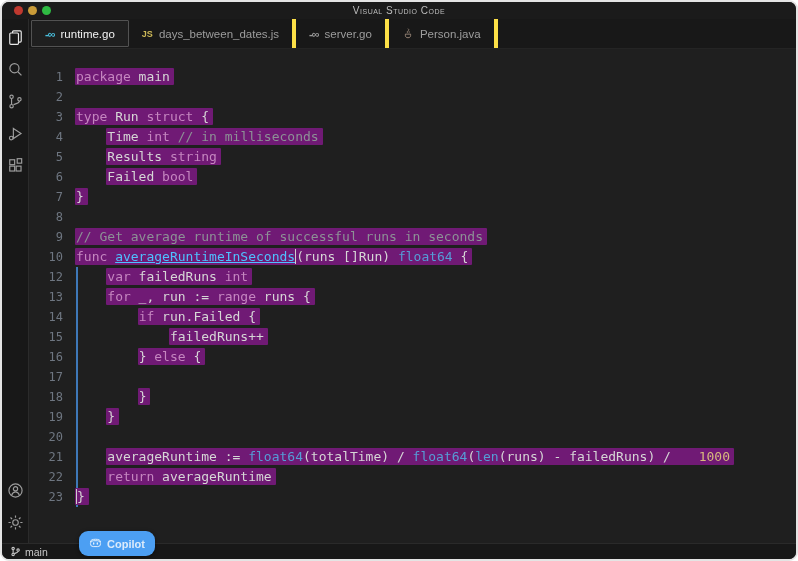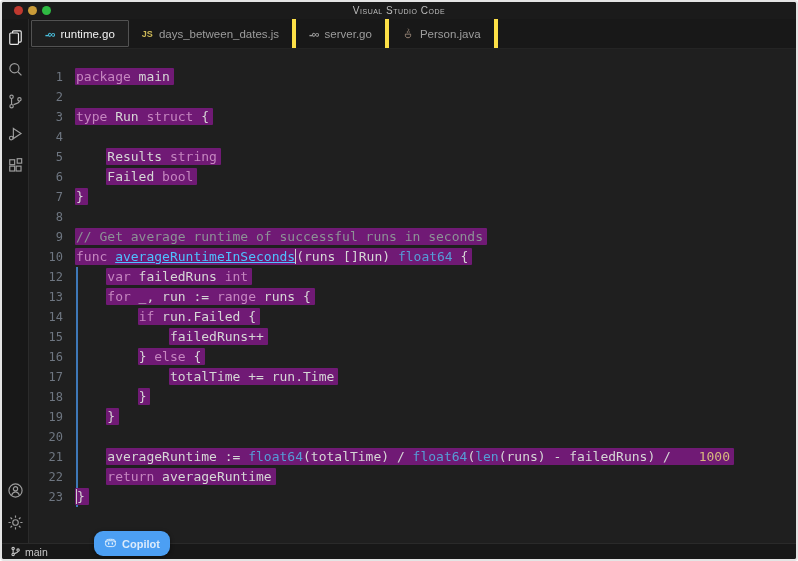--- a/index.html
+++ b/index.html
@@ -1,17 +1,17 @@
 <!DOCTYPE html>
 <html style="--copilot-blue: #4c9ff3; --keyword: #c586c0; --type: #569cd6; --function: #4fc1ff; --number: #d7ba7d; --comment: #8d9196; --indent-guide: #3e78b8;"><head>
 <meta charset="utf-8">
 <style>
   * { margin:0; padding:0; box-sizing:border-box; }
   html,body { width:798px; height:561px; background:#ffffff; font-family:"Liberation Sans",sans-serif; }
-  .frame { position:absolute; inset:0; border:2px solid #e4e4e4; border-radius:4px;
+  .frame { position:absolute; inset:0; border:2px solid #e4e4e4; border-radius:9px;
            background:#1f1f1f; overflow:hidden; display:flex; flex-direction:column; }
 
   
   .titlebar { height:17px; flex:0 0 17px; background:#1b1b1b; position:relative;
               display:flex; align-items:center; justify-content:center; }
   .title { font-size:10px; color:#bdbdbd; letter-spacing:.5px; font-variant:small-caps; }
   .traffic { position:absolute; left:12px; top:0; height:100%; display:flex; align-items:center; gap:5px; }
   .dot { width:9px; height:9px; border-radius:50%; }
   .dot.red    { background:#c0392f; }
   .dot.yellow { background:#c99b38; }
@@ -54,21 +54,21 @@
   .tok-ty  { color:var(--type,#569cd6); }
   .tok-fn  { color:var(--function,#4fc1ff);text-decoration:underline; }
   .tok-cm  { color:var(--comment,#8d9196); }
   .tok-num { color:var(--number,#d7ba7d);margin-left:20px; }
   .tok-cur { display:inline-block; width:0; height:15px; border-left:1.5px solid #cfcfcf;
              vertical-align:text-bottom; }
   .indent-guide { position:absolute; left:47px; top:218px; width:1.5px; height:240px;
                   background:var(--indent-guide,#3e78b8); }
 
   
-  .copilot-btn { position:absolute; left:92px; bottom:3px; height:25px; z-index:6;
+  .copilot-btn { position:absolute; left:77px; bottom:3px; height:25px; z-index:6;
                  display:flex; align-items:center; gap:5px; padding:0 10px;
                  background:var(--copilot-blue,#4c9ff3); border-radius:9px;
                  color:#dcebfb; font-size:11px; font-weight:bold;
                  box-shadow:0 1px 4px rgba(0,0,0,.45); }
   .copilot-btn svg { width:13px; height:13px; }
 
   
   .statusbar { height:16px; flex:0 0 16px; background:#181818; border-top:1px solid #2a2a2a;
                display:flex; align-items:center; justify-content:space-between;
                padding:0 8px; font-size:10.5px; color:#c8c8c8; }
@@ -181,20 +181,21 @@
             <div class="line">
               <span class="ln">2</span>
               <span class="lt"></span>
             </div>
             <div class="line">
               <span class="ln">3</span>
               <span class="lt"><span class="tok-box"><span class="tok-kw">type</span><span class="tok-pl"> Run </span><span class="tok-kw">struct</span><span class="tok-pl"> {</span></span></span>
             </div>
             <div class="line">
               <span class="ln">4</span>
+              <span class="lt">    <span class="tok-box"><span class="tok-pl">Time </span><span class="tok-kw">int</span><span class="tok-pl"> </span><span class="tok-cm">// in milliseconds</span></span></span>
             </div>
             <div class="line">
               <span class="ln">5</span>
               <span class="lt">    <span class="tok-box"><span class="tok-pl">Results </span><span class="tok-kw">string</span></span></span>
             </div>
             <div class="line">
               <span class="ln">6</span>
               <span class="lt">    <span class="tok-box"><span class="tok-pl">Failed </span><span class="tok-kw">bool</span></span></span>
             </div>
             <div class="line">
@@ -228,21 +229,20 @@
             <div class="line">
               <span class="ln">15</span>
               <span class="lt">            <span class="tok-box"><span class="tok-pl">failedRuns++</span></span></span>
             </div>
             <div class="line">
               <span class="ln">16</span>
               <span class="lt">        <span class="tok-box"><span class="tok-pl">} </span><span class="tok-kw">else</span><span class="tok-pl"> {</span></span></span>
             </div>
             <div class="line">
               <span class="ln">17</span>
-              <span class="lt">            <span class="tok-box"><span class="tok-pl">totalTime += run.Time</span></span></span>
             </div>
             <div class="line">
               <span class="ln">18</span>
               <span class="lt">        <span class="tok-box"><span class="tok-pl">}</span></span></span>
             </div>
             <div class="line">
               <span class="ln">19</span>
               <span class="lt">    <span class="tok-box"><span class="tok-pl">}</span></span></span>
             </div>
             <div class="line">

